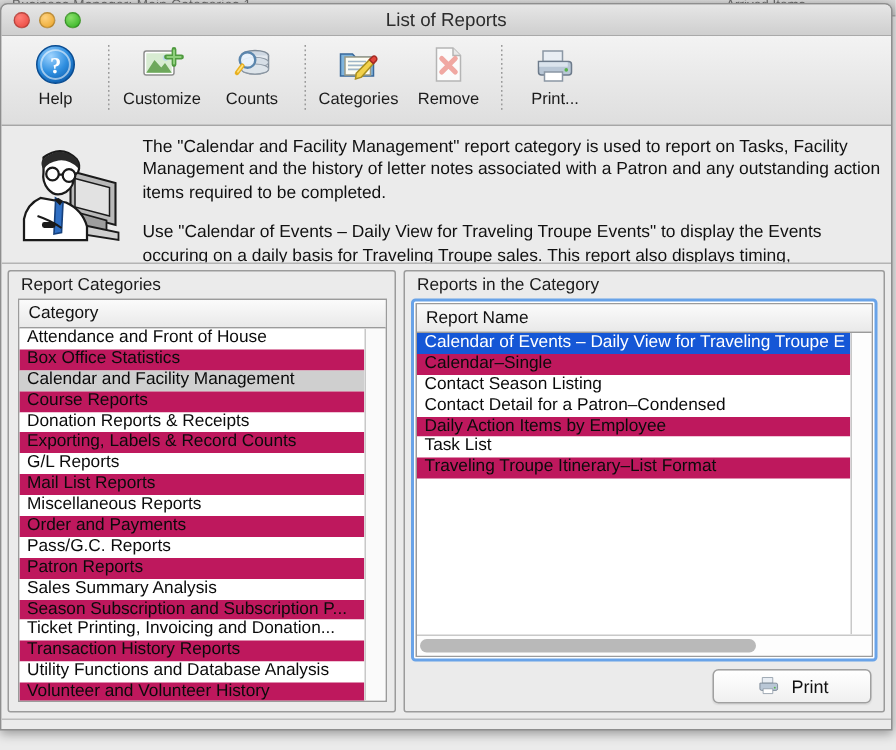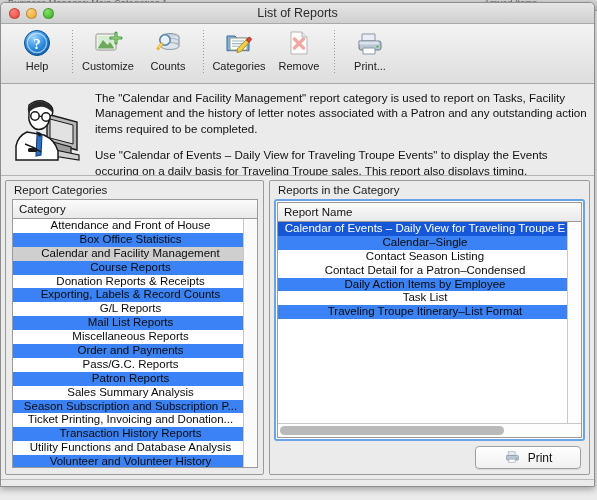--- a/index.html
+++ b/index.html
@@ -202,34 +202,33 @@
   .list-area {
     flex: 1 1 auto;
     display: flex;
     min-height: 0;
     overflow: hidden;
   }
   .list {
     flex: 1 1 auto;
     overflow: hidden;
     min-width: 0;
-    text-align: center;
   }
   .row {
     height: 13.9px;
     line-height: 13.9px;
     font-size: 11.5px;
     color: #0b0b0b;
     padding-left: 5px;
     white-space: nowrap;
     overflow: hidden;
     box-sizing: border-box;
   }
   .row.odd  { background: #ffffff; }
-  .row.even { background: #3b82f6; }
+  .row.even { background: #be185d; }
   .row.sel-gray { background: #cfcfcf; }
   .row.sel-blue { background: #1557d6; color: #fff; }
 
   
   .vscroll {
     flex: 0 0 13px;
     background: #fdfdfd;
     border-left: 1px solid #c8c8c8;
   }
   .vscroll.empty { background: #fafafa; }

